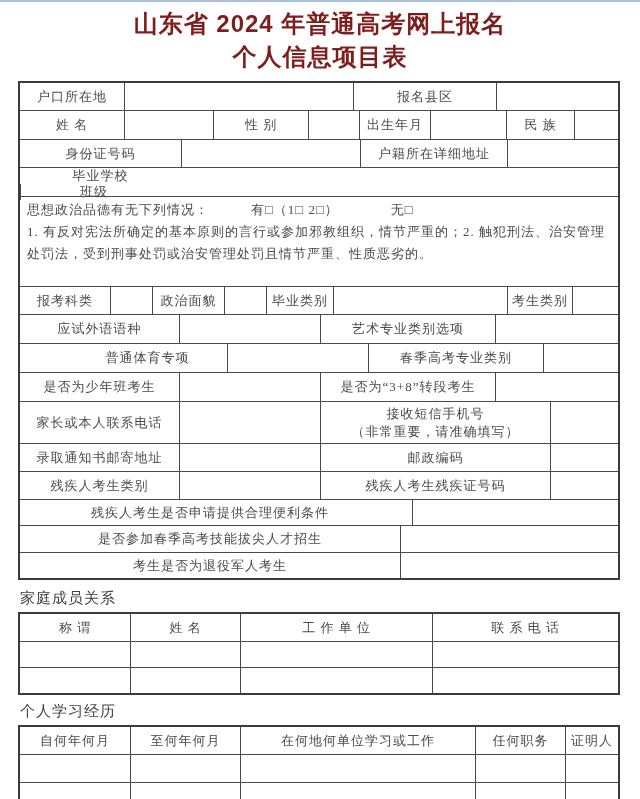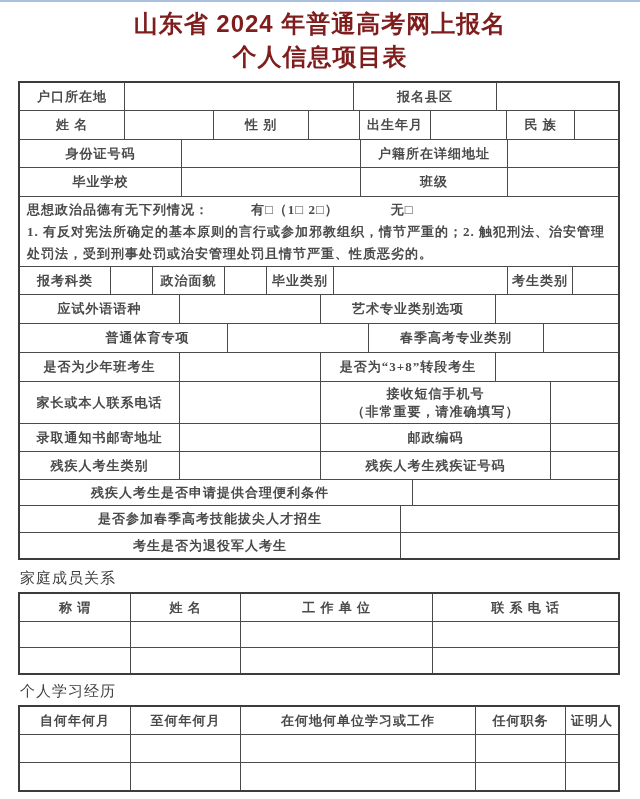--- a/index.html
+++ b/index.html
@@ -11,21 +11,21 @@
   .topline{height:2px;width:100%;background:#a9c0e0;}
   .title{
     text-align:center;font-family:"Liberation Sans","DejaVu Sans",sans-serif;
     font-weight:bold;font-size:24px;line-height:33px;color:#7f1d1d;
     margin-top:5px;letter-spacing:1px;
   }
   .tbl{
     margin-left:18px;width:602px;border:2px solid #3c3c3c;
     box-sizing:border-box;background:#fff;
   }
-  .tr{display:flex;box-sizing:border-box;font-weight:bold;}
+  .tr{display:flex;box-sizing:border-box;}
   .tr + .tr{border-top:1px solid #4a4a4a;}
   .td{
     box-sizing:border-box;display:flex;align-items:center;justify-content:center;
     text-align:center;font-size:13px;line-height:16px;letter-spacing:1px;
     overflow:hidden;flex:0 0 auto;
   }
   .td + .td{border-left:1px solid #4a4a4a;}
   .fill{flex:1 1 auto;}
   .ideology{
     display:block;text-align:left;padding:2px 6px 2px 7px;
@@ -69,35 +69,35 @@
     <div class="td fill"></div>
   </div>
 
   <div class="tr" style="height:28px;">
     <div class="td" style="width:161px;">身份证号码</div>
     <div class="td" style="width:179px;"></div>
     <div class="td" style="width:147px;">户籍所在详细地址</div>
     <div class="td fill"></div>
   </div>
 
-  <div class="tr" style="height:29px;">
+  <div class="tr" style="height:29px;flex-direction:column;">
     <div class="td" style="width:161px;">毕业学校</div>
     <div class="td" style="width:179px;"></div>
     <div class="td" style="width:147px;">班级</div>
     <div class="td fill"></div>
   </div>
 
   <div class="tr" style="height:70px;">
     <div class="td fill ideology">
       <div><span>思想政治品德有无下列情况：</span><span class="g1">有□（1□ 2□）</span><span class="g2">无□</span></div>
       <div>1. 有反对宪法所确定的基本原则的言行或参加邪教组织，情节严重的；2. 触犯刑法、治安管理处罚法，受到刑事处罚或治安管理处罚且情节严重、性质恶劣的。</div>
     </div>
   </div>
 
-  <div class="tr" style="height:28px;">
+  <div class="tr" style="height:28px;margin-top:20px;">
     <div class="td" style="width:90px;">报考科类</div>
     <div class="td" style="width:42px;"></div>
     <div class="td" style="width:72px;">政治面貌</div>
     <div class="td" style="width:42px;"></div>
     <div class="td" style="width:67px;">毕业类别</div>
     <div class="td" style="width:174px;"></div>
     <div class="td" style="width:65px;">考生类别</div>
     <div class="td fill"></div>
   </div>
 

